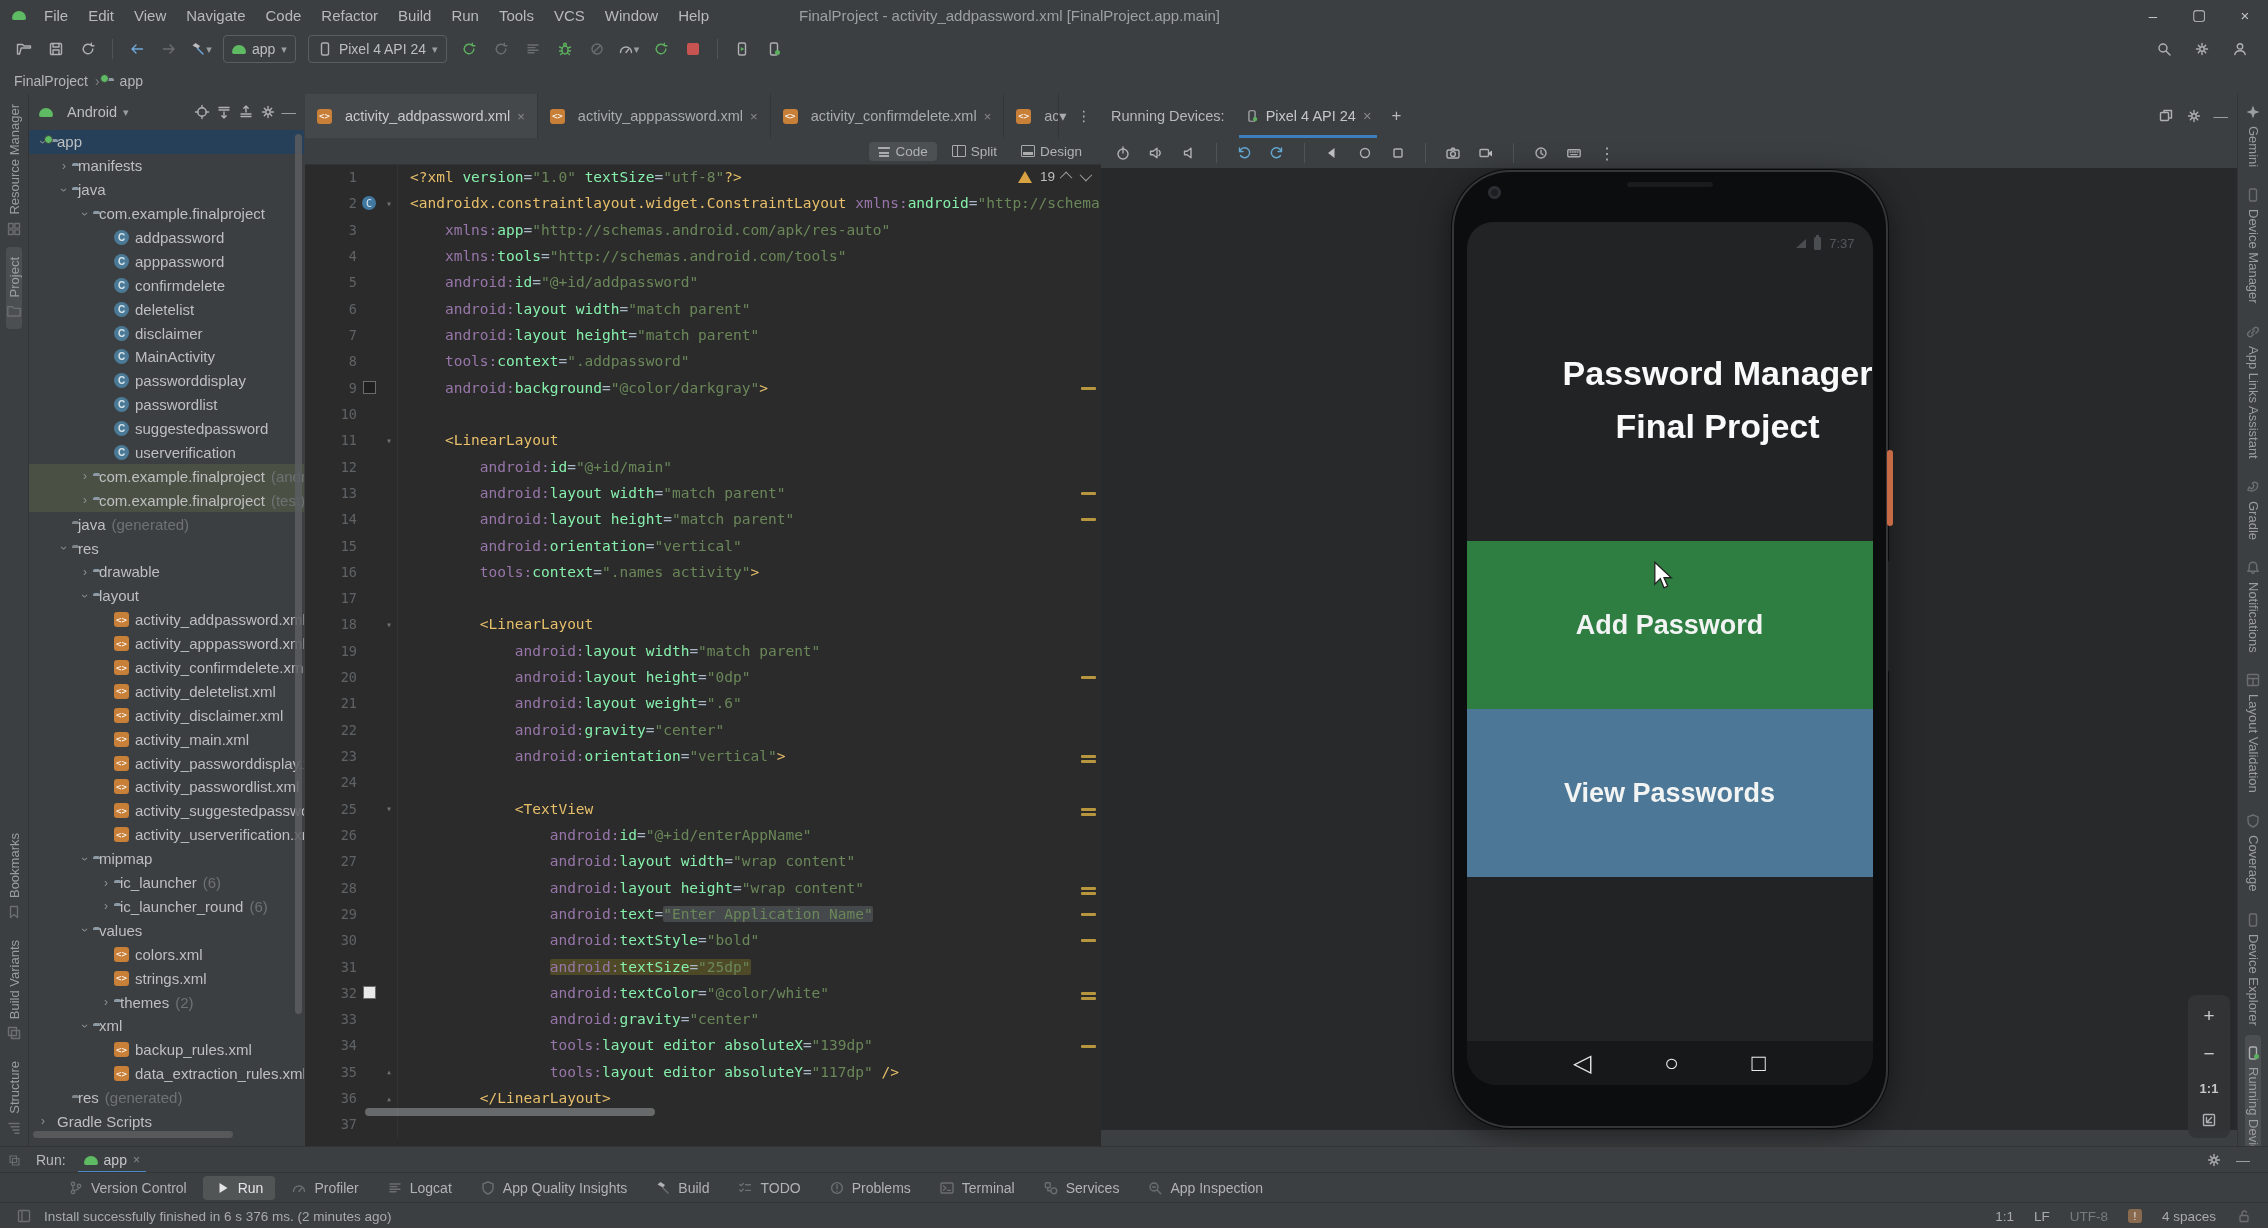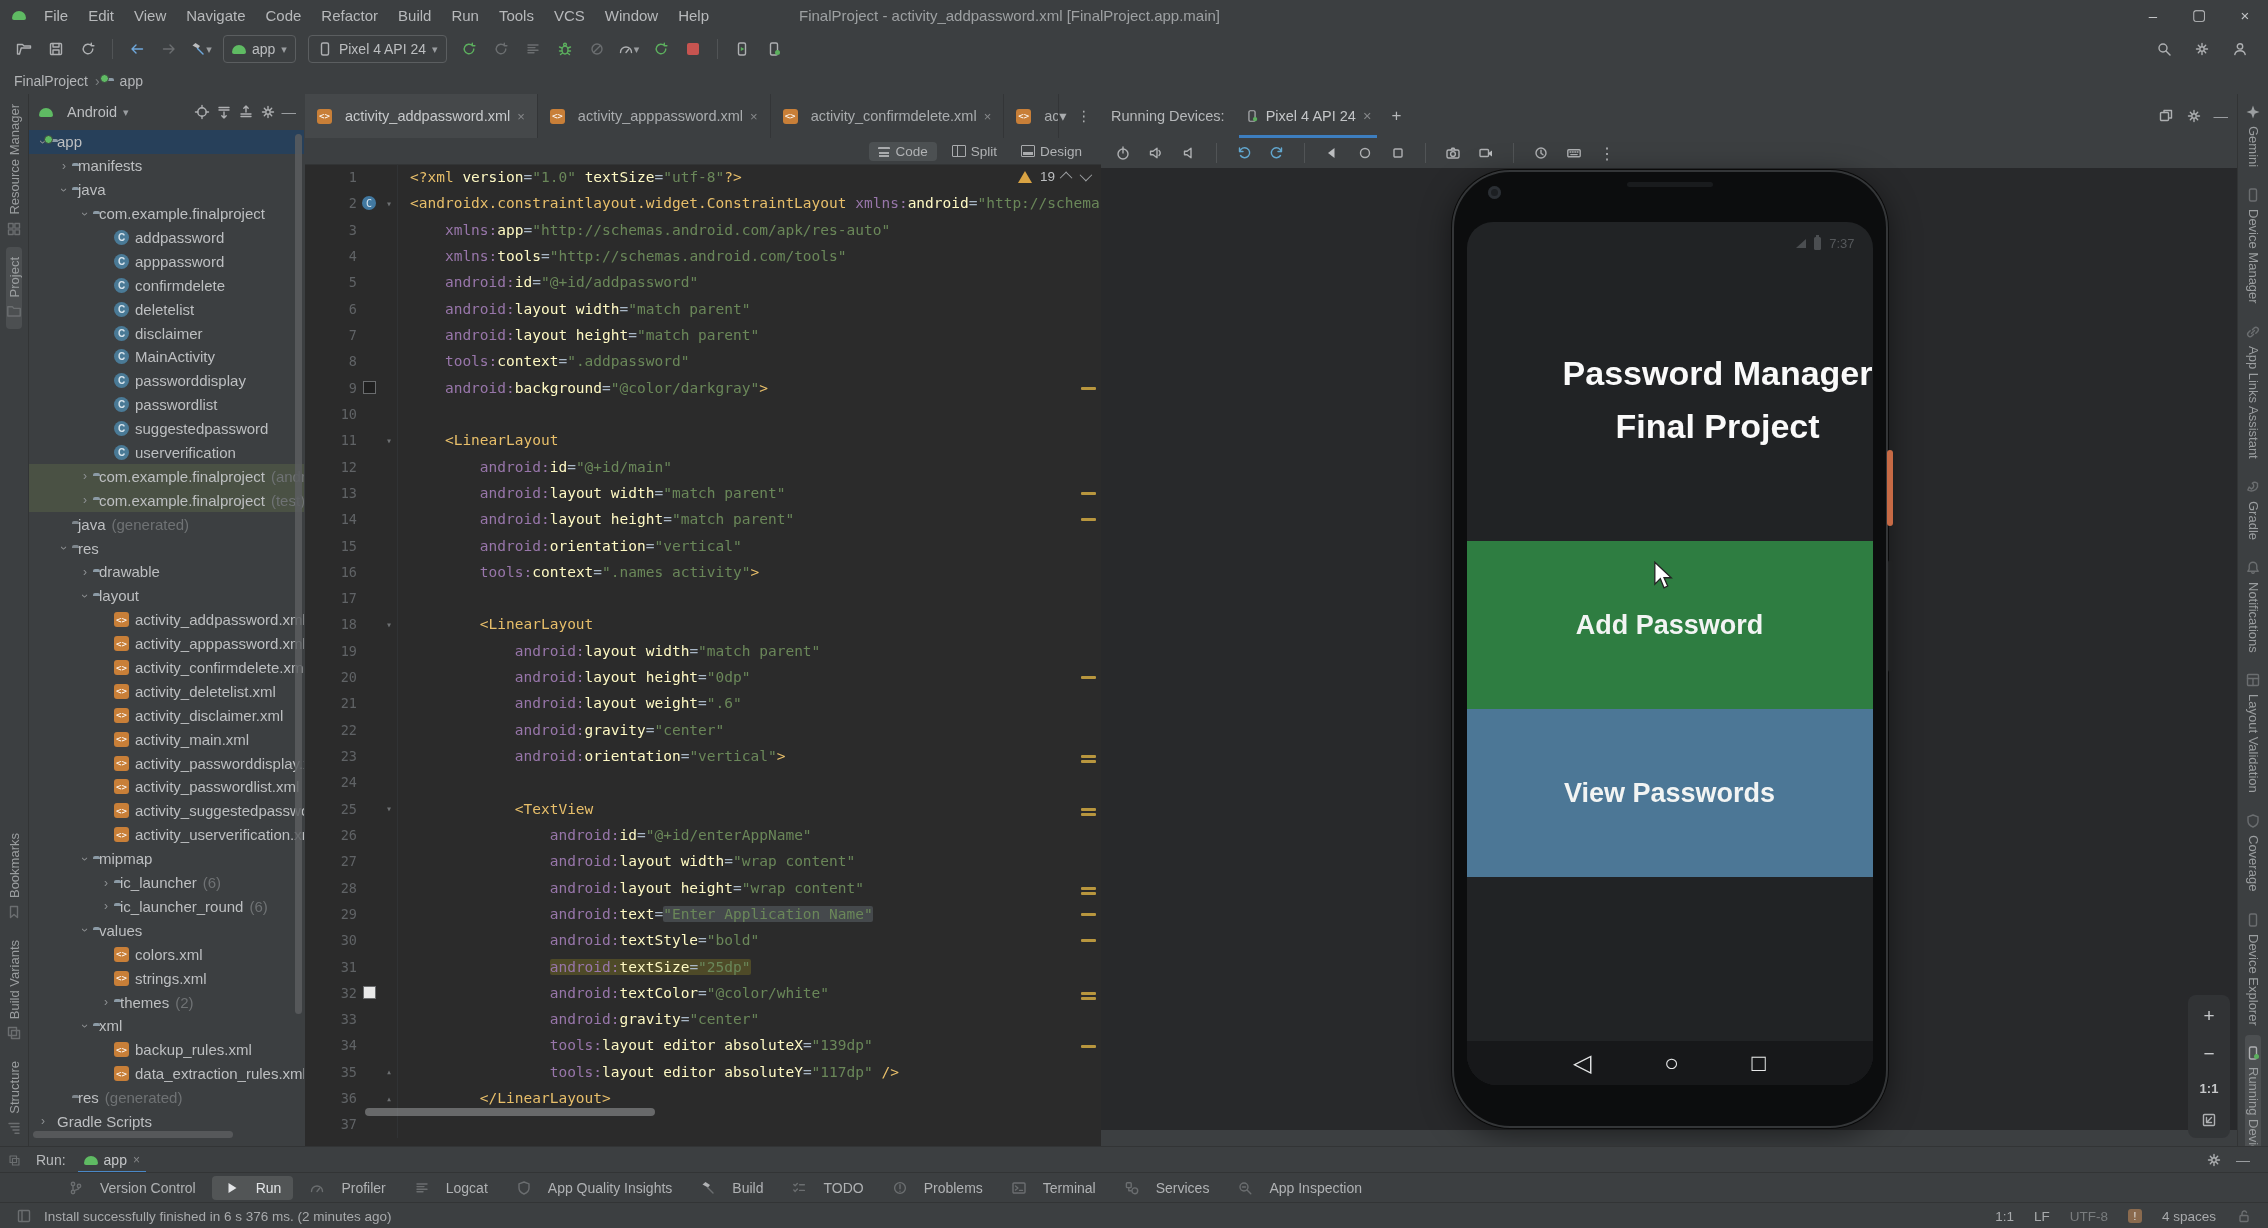--- a/index.html
+++ b/index.html
@@ -70,21 +70,21 @@
   .micon{width:12px;height:10px;border:1.4px solid #a9abad;border-radius:1px;position:relative}
   .micon.lines{border:none;border-top:2px solid #a9abad;box-shadow:0 4px 0 -1px #a9abad,0 7px 0 -1px #a9abad;height:2px;margin-top:-4px}
   .micon.split:before{content:"";position:absolute;left:4px;top:-1px;bottom:-1px;width:1.4px;background:#a9abad}
   .micon.design:before{content:"";position:absolute;left:1px;right:1px;bottom:1px;height:3px;background:#a9abad}
   .code{position:absolute;left:0;top:70px;right:0;bottom:0;overflow:hidden;font-family:"DejaVu Sans Mono",monospace;font-size:14.5px;color:#a9b7c6}
   .cline{height:26.32px;display:flex;align-items:center}
   .gnum{width:52px;text-align:right;color:#606366;flex:none;font-size:13.5px}
   .gico{width:24px;flex:none;display:flex;justify-content:center;align-items:center}
   .gfold{width:16px;flex:none;color:#6d7072;font-size:10px;text-align:center;border-right:1px solid #313335;align-self:stretch;display:flex;align-items:center;justify-content:center}
   .ctext{white-space:pre;padding-left:12px;flex:1;overflow:hidden}
-  .c-tag{color:#e8bf6a}.c-ns{color:#9876aa}.c-attr{color:#fef9c3}.c-pn{color:#a9b7c6}.c-str{color:#6a8759}
+  .c-tag{color:#e8bf6a}.c-ns{color:#9876aa}.c-attr{color:#86efac}.c-pn{color:#a9b7c6}.c-str{color:#6a8759}
   .wavy{text-decoration:underline wavy #567a5c 1px;text-underline-offset:3px}
   .hl-find{background:#4e4a28;border-radius:2px}
   .hl-box{background:#45494c;border-radius:2px}
   .cswatch{width:11px;height:11px;border:1px solid #6a6c6e}
   .cicon{width:14px;height:14px;border-radius:50%;background:#4178a0;color:#dbe7f0;font-size:10px;display:flex;align-items:center;justify-content:center}
   .warnbox{position:absolute;right:12px;top:5px;display:flex;align-items:center;gap:8px;color:#bcbec0;font-family:"Liberation Sans",sans-serif;font-size:13.5px}
   .warn-tri{width:0;height:0;border-left:7px solid transparent;border-right:7px solid transparent;border-bottom:12px solid #d9a343;position:relative}
   .chev{width:8px;height:8px;border-left:1.6px solid #9ea1a3;border-top:1.6px solid #9ea1a3;display:inline-block}
   .chev.up{transform:rotate(45deg) translateY(2px)}
   .chev.down{transform:rotate(225deg) translateY(2px)}
@@ -117,21 +117,21 @@
   .pnav{height:44px;background:#17181a;display:flex;align-items:center;justify-content:space-around;padding:0 70px;color:#e7e8e9;font-size:24px;margin-top:auto}
   .cursor{position:absolute;left:186px;top:338px;width:22px;height:30px}
   .zoomctl{position:absolute;right:8px;top:827px;width:42px;background:rgba(50,52,54,.92);border-radius:8px;display:flex;flex-direction:column;align-items:center;gap:16px;padding:10px 0;color:#c6c8ca;font-size:19px}
   .zoomctl .oneone{font-size:13px;font-weight:bold}
   
   .runbar{position:absolute;left:0;top:1146px;right:0;height:26px;background:#3c3f41;border-top:1px solid #323435;display:flex;align-items:center;font-size:14px;color:#b8babc}
   .runtab{display:flex;align-items:center;gap:6px;padding:0 8px;height:26px;position:relative;color:#c3c5c7}
   .runtab .under{position:absolute;left:2px;right:2px;bottom:0;height:2px;background:#4a88c7}
   .runbar .endicons{margin-left:auto;display:flex;gap:14px;padding-right:18px}
   .bottombar{position:absolute;left:0;top:1172px;right:0;height:30px;background:#3c3f41;border-top:1px solid #323435;display:flex;align-items:center;gap:4px;padding-left:56px;font-size:14px;color:#b0b2b4}
-  .bitem{display:flex;align-items:center;gap:16px;padding:4px 12px;border-radius:4px}
+  .bitem{display:flex;align-items:center;gap:7px;padding:4px 12px;border-radius:4px}
   .bitem.active{background:#525556;color:#e3e5e7}
   .statusbar{position:absolute;left:0;top:1202px;right:0;height:26px;background:#3c3f41;border-top:1px solid #323435;display:flex;align-items:center;font-size:13.5px;color:#a8aaac;padding:0 16px}
   .statusbar .right{margin-left:auto;display:flex;align-items:center;gap:20px}
   .dimtx{color:#797c7e}
   .sq-ind{width:14px;height:14px;border-radius:3px;background:#8a6a4e;display:flex;align-items:center;justify-content:center;color:#e8e8e8;font-size:10px}
 </style>
 </head>
 <body>
 
 <svg width="0" height="0" style="position:absolute">

